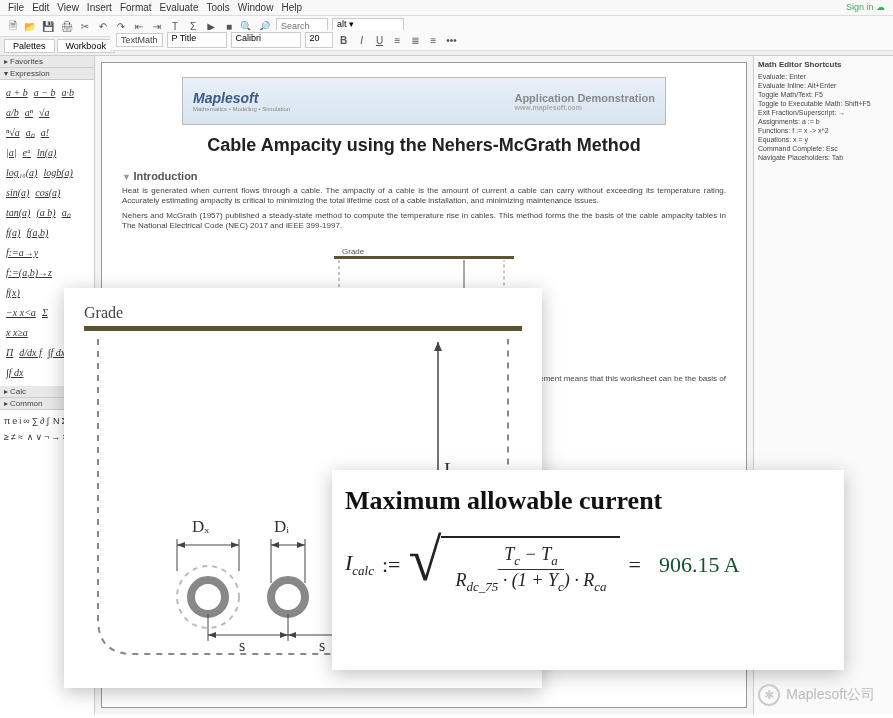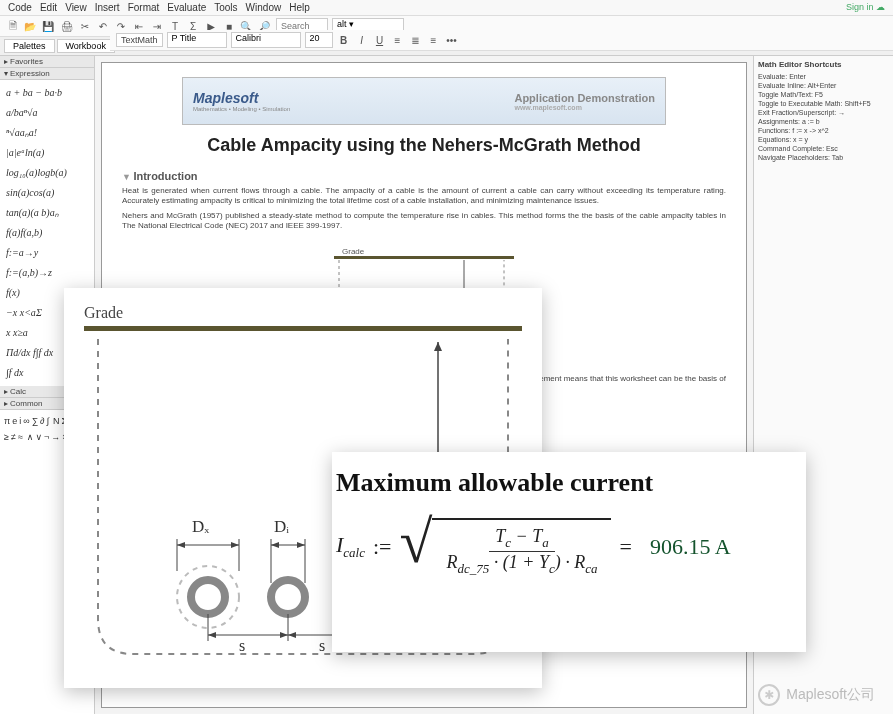--- a/index.html
+++ b/index.html
@@ -13,21 +13,21 @@
 .toolbar-row { display: flex; align-items: center; gap: 4px; padding: 2px 6px; border-bottom: 1px solid #ddd; background: #fafafa; font-size: 9px; }
 .tb-item { padding: 1px 4px; border: 1px solid #ccc; background: #fff; font-size: 9px; color: #444; }
 .tb-icon { width: 14px; height: 14px; display: inline-flex; align-items: center; justify-content: center; color: #555; font-size: 10px; }
 .tb-select { border: 1px solid #ccc; background: #fff; padding: 0 16px 0 4px; font-size: 9px; height: 16px; }
 
 .main-layout { display: flex; height: calc(100% - 60px); }
 .left-col { width: 95px; border-right: 1px solid #ccc; background: #fff; display: flex; flex-direction: column; }
 .palette-header { background: #e8e8e8; border-bottom: 1px solid #ccc; padding: 1px 4px; font-size: 8px; color: #444; display: flex; align-items: center; gap: 2px; }
 .palette-body { padding: 4px; display: flex; flex-wrap: wrap; gap: 2px; font-size: 10px; font-style: italic; font-family: 'Times New Roman', serif; color: #333; line-height: 1.6; }
 .pal-item { padding: 1px 2px; white-space: nowrap; }
-.pal-item.row { width: 100%; display: flex; gap: 0; }
+.pal-item.row { width: 100%; display: flex; gap: 6px; text-decoration: underline; }
 
 .doc-area { flex: 1; background: #f4f4f4; padding: 6px; overflow: hidden; }
 .doc-page { background: #fff; border: 1px solid #999; height: 100%; padding: 10px 20px; position: relative; overflow: hidden; }
 .app-banner { display: flex; align-items: center; justify-content: space-between; background: linear-gradient(#e8f0f8,#d8e4f0); border: 1px solid #bbb; padding: 12px 10px; margin: 4px 60px 4px; }
 .banner-logo { font-weight: bold; font-size: 14px; color: #3a5a8a; font-style: italic; }
 .banner-logo small { font-size: 6px; display: block; font-style: normal; font-weight: normal; color: #888; }
 .banner-right { text-align: left; font-weight: bold; }
 .banner-title { color: #888; font-size: 11px; }
 .banner-url { font-size: 7px; color: #aaa; }
 .doc-title { text-align: center; font-size: 18px; font-weight: bold; color: #222; margin: 10px 0 14px; }
@@ -43,21 +43,21 @@
 
 
 .overlay-diagram { position: absolute; left: 64px; top: 288px; width: 478px; height: 400px; background: #fff; box-shadow: 0 4px 18px rgba(0,0,0,0.25); padding: 16px 20px; }
 .grade-label { font-size: 16px; font-family: Georgia, serif; color: #444; }
 .ground-line { height: 5px; background: #5a5530; margin: 4px 0 0; }
 .trench { position: relative; height: 320px; margin-top: 8px; }
 .trench-svg { width: 100%; height: 100%; }
 .dim-label { position: absolute; font-family: Georgia, serif; font-size: 14px; color: #333; }
 
 
-.overlay-eq { position: absolute; left: 332px; top: 452px; width: 474px; height: 200px; background: #fff; box-shadow: 0 4px 18px rgba(0,0,0,0.25); padding: 16px 4px; }
+.overlay-eq { position: absolute; left: 332px; top: 470px; width: 512px; height: 200px; background: #fff; box-shadow: 0 4px 18px rgba(0,0,0,0.25); padding: 16px 13px; }
 .eq-title { font-size: 26px; font-weight: bold; color: #111; font-family: 'Times New Roman', serif; }
 .eq-body { display: flex; align-items: center; gap: 8px; margin-top: 20px; font-family: 'Cambria Math', 'Times New Roman', serif; font-size: 22px; font-style: italic; color: #222; }
 .eq-sub { font-size: 13px; vertical-align: sub; }
 .eq-frac { display: inline-flex; flex-direction: column; align-items: center; font-size: 18px; }
 .eq-frac .num { border-bottom: 1px solid #333; padding: 0 6px; }
 .eq-frac .den { padding: 0 6px; }
 .eq-radical { display: inline-flex; align-items: stretch; }
 .eq-result { color: #14532d; font-style: normal; margin-left: 10px; font-size: 22px; }
 .sqrt-sym { font-size: 60px; line-height: 0.8; font-style: normal; }
 .radicand { border-top: 2px solid #222; padding: 6px 8px 0; display: flex; align-items: center; }
@@ -66,21 +66,21 @@
 .watermark { position: absolute; right: 18px; bottom: 12px; display: flex; align-items: center; gap: 6px; color: #bbb; font-size: 14px; }
 .wm-icon { width: 22px; height: 22px; border: 2px solid #ccc; border-radius: 50%; display: flex; align-items: center; justify-content: center; font-size: 12px; color: #ccc; }
 
 .tabs { display: flex; gap: 2px; padding: 2px 4px; font-size: 9px; border-bottom: 1px solid #ccc; background: #f0f0f0; }
 .tab { padding: 1px 8px; border: 1px solid #ccc; background: #fff; }
 </style>
 </head>
 <body>
 
 <div class="menubar">
-  <span>Code</span>
+  <span>File</span>
   <span>Edit</span>
   <span>View</span>
   <span>Insert</span>
   <span>Format</span>
   <span>Evaluate</span>
   <span>Tools</span>
   <span>Window</span>
   <span>Help</span>
   <span class="signin"><span>Sign in</span> ☁</span>
 </div>

